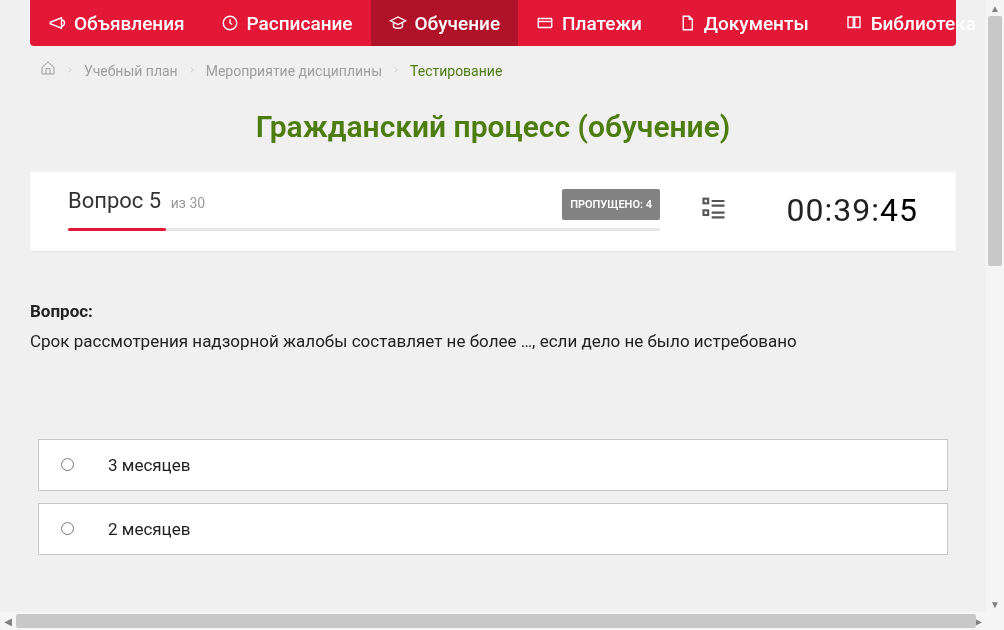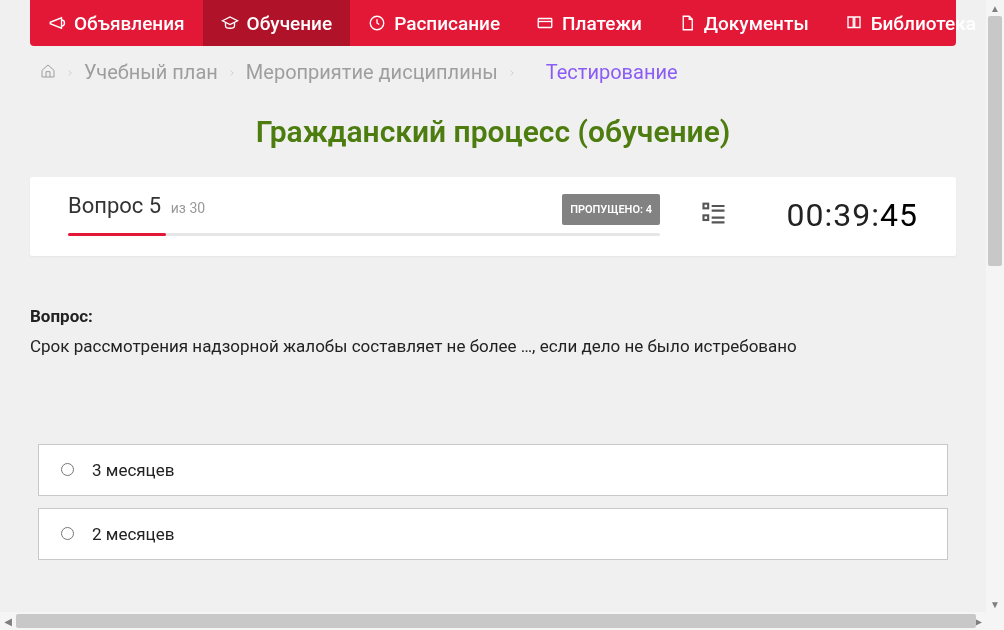--- a/index.html
+++ b/index.html
@@ -62,30 +62,30 @@
     }
     .nav-item.active {
       background: #B01329;
     }
     .nav-item .icon { width: 18px; height: 18px; display: inline-flex; align-items: center; justify-content: center; }
     .nav-item svg { width: 18px; height: 18px; stroke: #fff; fill: none; stroke-width: 1.8; }
     .nav-item .chev { width: 12px; height: 12px; margin-left: 2px; }
     .nav-item .chev svg { width: 12px; height: 12px; }
     .breadcrumb {
       display: flex;
-      align-items: flex-start;
+      align-items: flex-end;
       gap: 10px;
       padding: 14px 0 12px 10px;
-      font-size: 20px;
+      font-size: 14px;
       color: #9e9e9e;
     }
     .breadcrumb .home-icon svg { width: 16px; height: 16px; stroke: #9e9e9e; fill: none; stroke-width: 1.5; }
     .breadcrumb .sep svg { width: 8px; height: 12px; stroke: #c0c0c0; fill: none; stroke-width: 2; }
     .breadcrumb .crumb { color: #9e9e9e; cursor: pointer; }
-    .breadcrumb .crumb.current { color: #8b5cf6; cursor: default; margin-left: 20px; }
+    .breadcrumb .crumb.current { color: #4d7c0f; cursor: default; }
     .page-title {
       text-align: center;
       color: #4d7c0f;
       font-size: 30px;
       font-weight: 600;
       padding: 18px 0 28px;
     }
     .status-bar {
       background: #fff;
       border-radius: 2px;
@@ -134,21 +134,21 @@
     .ans-type .lbl { font-style: italic; font-weight: 700; }
     .answers {
       padding: 54px 8px 0;
       display: flex; flex-direction: column; gap: 12px;
     }
     .answer-option {
       border: 1px solid #c8c8c8;
       background: #fff;
       display: flex; align-items: center;
       padding: 15px 22px;
-      gap: 18px;
+      gap: 34px;
       cursor: pointer;
       font-size: 17px;
       color: #222;
     }
     .answer-option input[type=radio] {
       width: 13px; height: 13px; cursor: pointer;
     }
   </style>
 </head>
 <body>
@@ -158,37 +158,37 @@
     <div class="navbar">
       <div class="nav-item">
         <span class="icon">
           <svg viewBox="0 0 24 24">
               <path d="M3 11l15-6v14L3 13v-2z"></path>
               <path d="M18 8a3 3 0 0 1 0 8"></path>
             </svg>
         </span>
         <span>Объявления</span>
       </div>
+      <div class="nav-item">
+        <span class="icon">
+          <svg viewBox="0 0 24 24">
+              <circle cx="12" cy="12" r="9"></circle>
+              <path d="M12 7v5l3 2"></path>
+            </svg>
+        </span>
+        <span>Расписание</span>
+      </div>
       <div class="nav-item active">
         <span class="icon">
           <svg viewBox="0 0 24 24">
               <path d="M2 9l10-5 10 5-10 5L2 9z"></path>
               <path d="M6 11v5c0 1.5 2.7 3 6 3s6-1.5 6-3v-5"></path>
             </svg>
         </span>
         <span>Обучение</span>
-      </div>
-      <div class="nav-item">
-        <span class="icon">
-          <svg viewBox="0 0 24 24">
-              <circle cx="12" cy="12" r="9"></circle>
-              <path d="M12 7v5l3 2"></path>
-            </svg>
-        </span>
-        <span>Расписание</span>
       </div>
       <div class="nav-item">
         <span class="icon">
           <svg viewBox="0 0 24 24">
               <rect x="3" y="6" width="18" height="12" rx="1"></rect>
               <path d="M3 10h18"></path>
             </svg>
         </span>
         <span>Платежи</span>
       </div>

